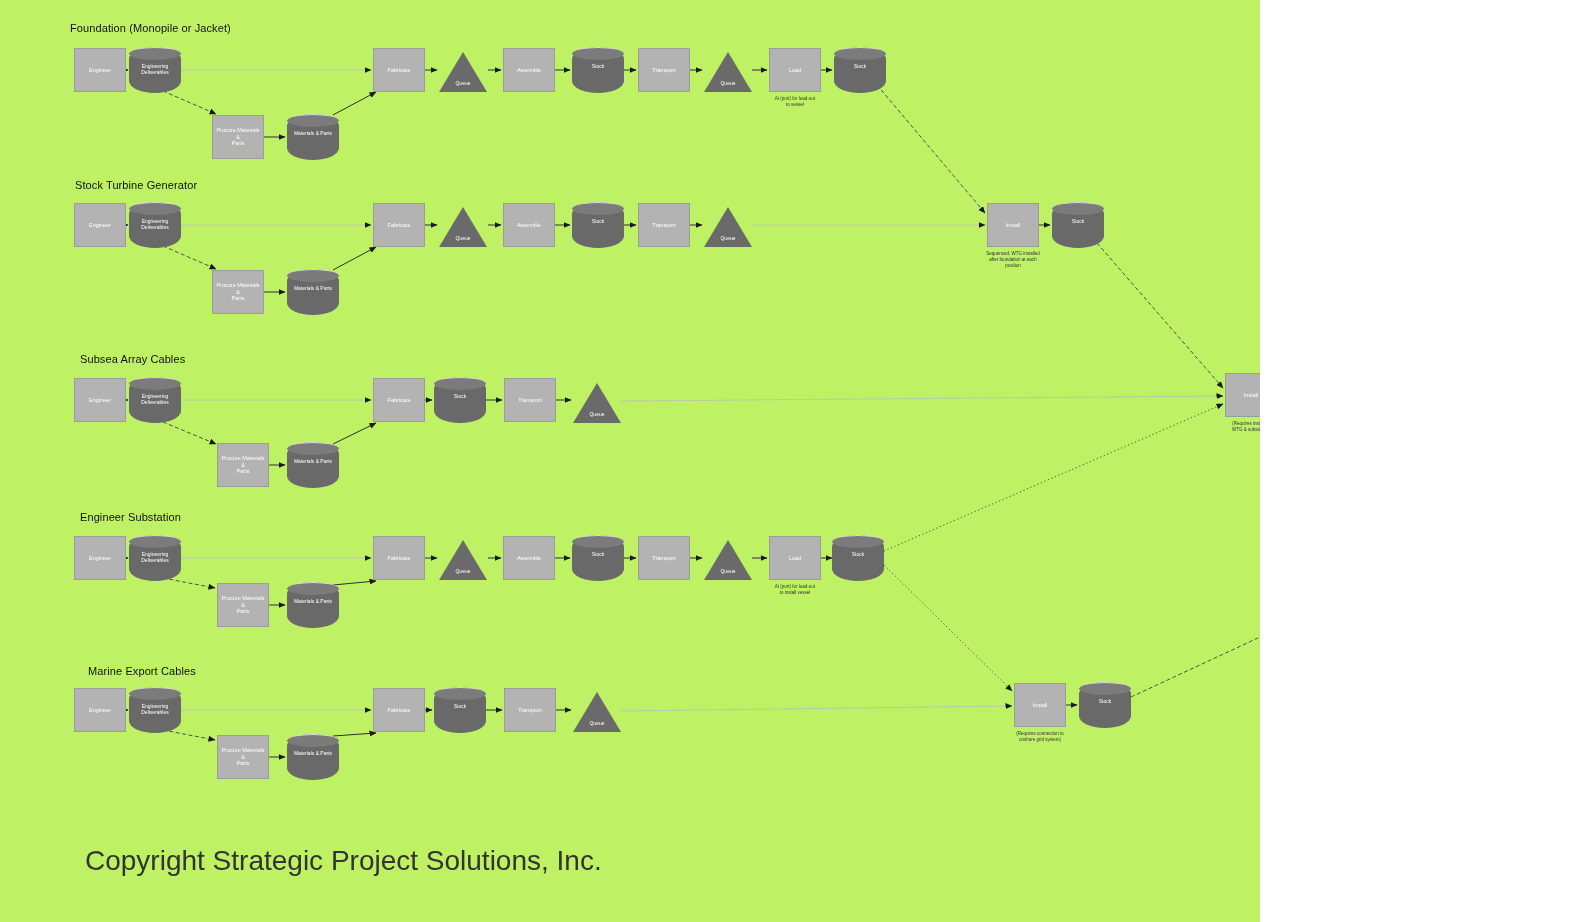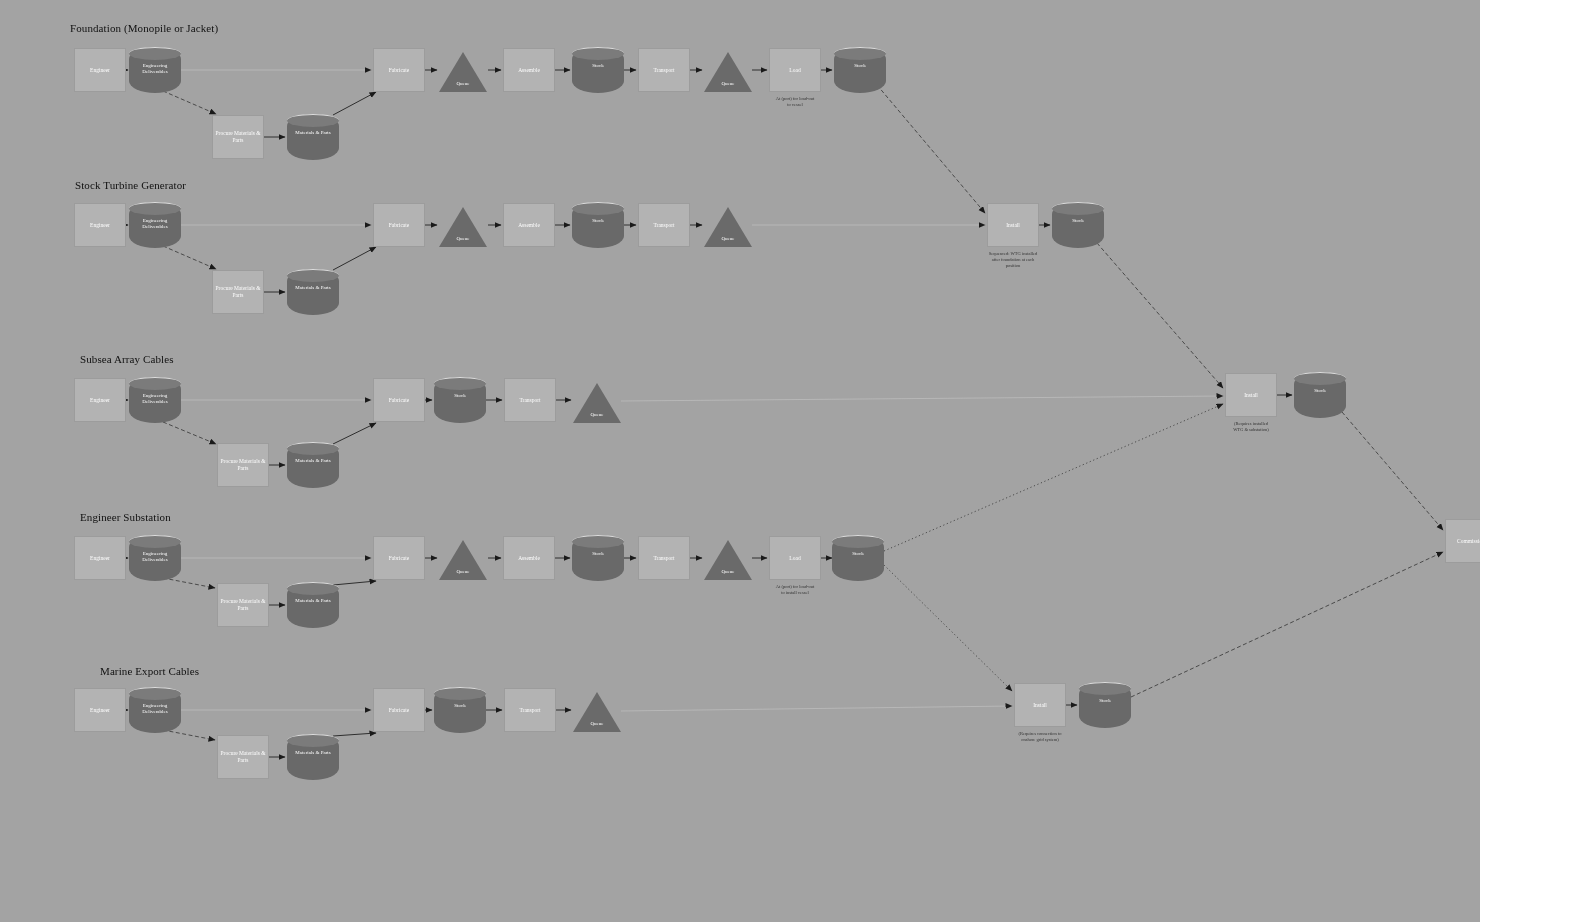--- a/index.html
+++ b/index.html
@@ -1,16 +1,16 @@
 <!DOCTYPE html>
 <html><head>
 <meta charset="utf-8">
 <style>
   html,body{margin:0;padding:0;background:#ffffff;font-family:"Liberation Sans",sans-serif;}
-  #page{position:relative;width:1480px;height:922px;background:#a3a3a3;overflow:hidden;font-family:Liberation Serif, serif;}
+  #page{position:relative;width:1260px;height:922px;background:#bef264;overflow:hidden;}
   #edges{position:absolute;left:0;top:0;width:1580px;height:922px;pointer-events:none;}
   .e-solid{stroke:#2e2e2e;stroke-width:1;fill:none;}
   .e-light{stroke:#bdbdbd;stroke-width:0.8;fill:none;}
   .e-dash{stroke:#3f3f3f;stroke-width:0.9;fill:none;stroke-dasharray:4 2.5;}
   .e-dot{stroke:#3f3f3f;stroke-width:0.9;fill:none;stroke-dasharray:1.2 2.6;}
   .lane-title{position:absolute;font-size:11px;color:#111;letter-spacing:0.1px;white-space:nowrap;}
   .node{position:absolute;box-sizing:border-box;}
   .process{background:#b3b3b3;border:1px solid #9c9c9c;display:flex;align-items:center;justify-content:center;}
   .process .label{color:#ffffff;font-size:5.5px;text-align:center;white-space:pre-line;line-height:1.25;padding:0 2px;}
   .store{background:#696969;border-radius:50% / 12px;}
@@ -246,21 +246,21 @@
       </div>
       <div class="node process" style="left: 769px; top: 536px; width: 52px; height: 44px;">
         <div class="label">Load</div>
       </div>
       <div class="caption" style="left: 735px; top: 584px;">At (port) for load-out
 to install vessel</div>
       <div class="node store" style="left: 832px; top: 535px; width: 52px; height: 46px;">
         <div class="cyl-top"></div>
         <div class="label">Stock</div>
       </div>
-      <div class="lane-title" style="left: 92px; top: 665px; padding-left: 8px;">Marine Export Cables</div>
+      <div class="lane-title" style="left: 80px; top: 665px; padding-left: 8px;">Marine Export Cables</div>
       <div class="node process" style="left: 74px; top: 688px; width: 52px; height: 44px;">
         <div class="label">Engineer</div>
       </div>
       <div class="node store" style="left: 129px; top: 687px; width: 52px; height: 46px;">
         <div class="cyl-top"></div>
         <div class="label">Engineering
 Deliverables</div>
       </div>
       <div class="node process" style="left: 217px; top: 735px; width: 52px; height: 44px;">
         <div class="label">Procure Materials &amp;
@@ -308,13 +308,14 @@
       <div class="caption" style="left: 980px; top: 731px;">(Requires connection to
 onshore grid system)</div>
       <div class="node store" style="left: 1079px; top: 682px; width: 52px; height: 46px;">
         <div class="cyl-top"></div>
         <div class="label">Stock</div>
       </div>
       <div class="node process" style="left: 1445px; top: 519px; width: 52px; height: 44px;">
         <div class="label">Commission</div>
       </div>
     </div>
+  <div class="footer">Copyright Strategic Project Solutions, Inc.</div>
 </div>
 
 </body></html>

